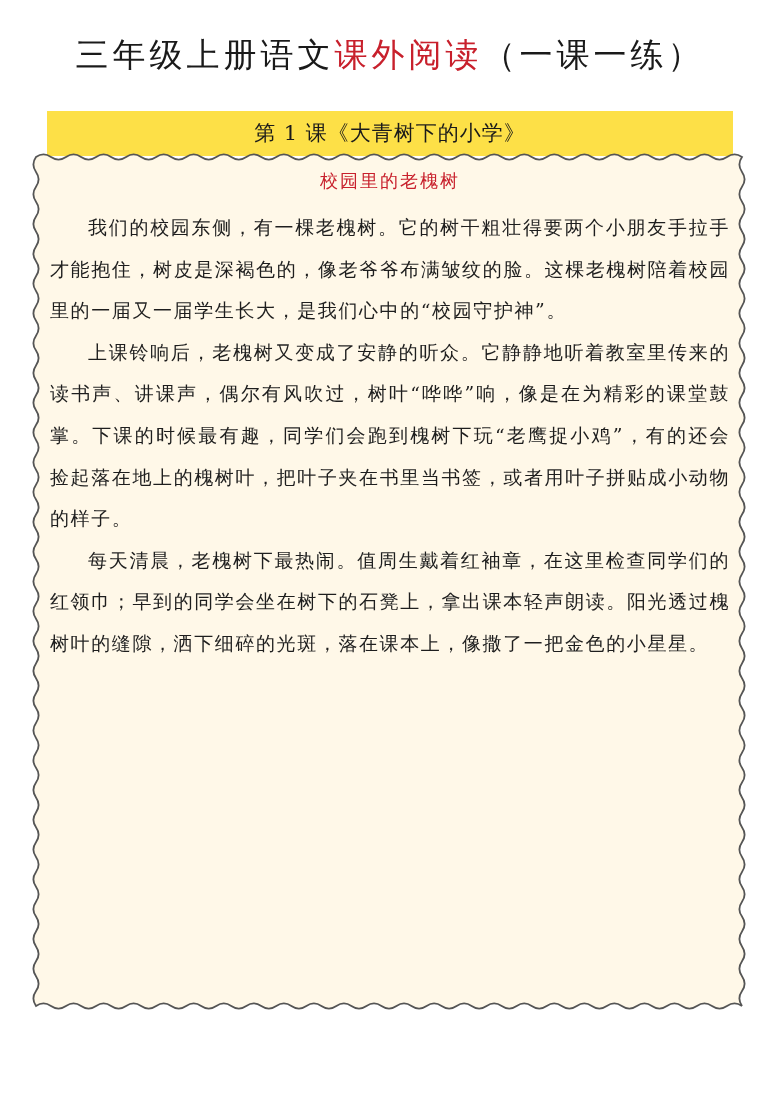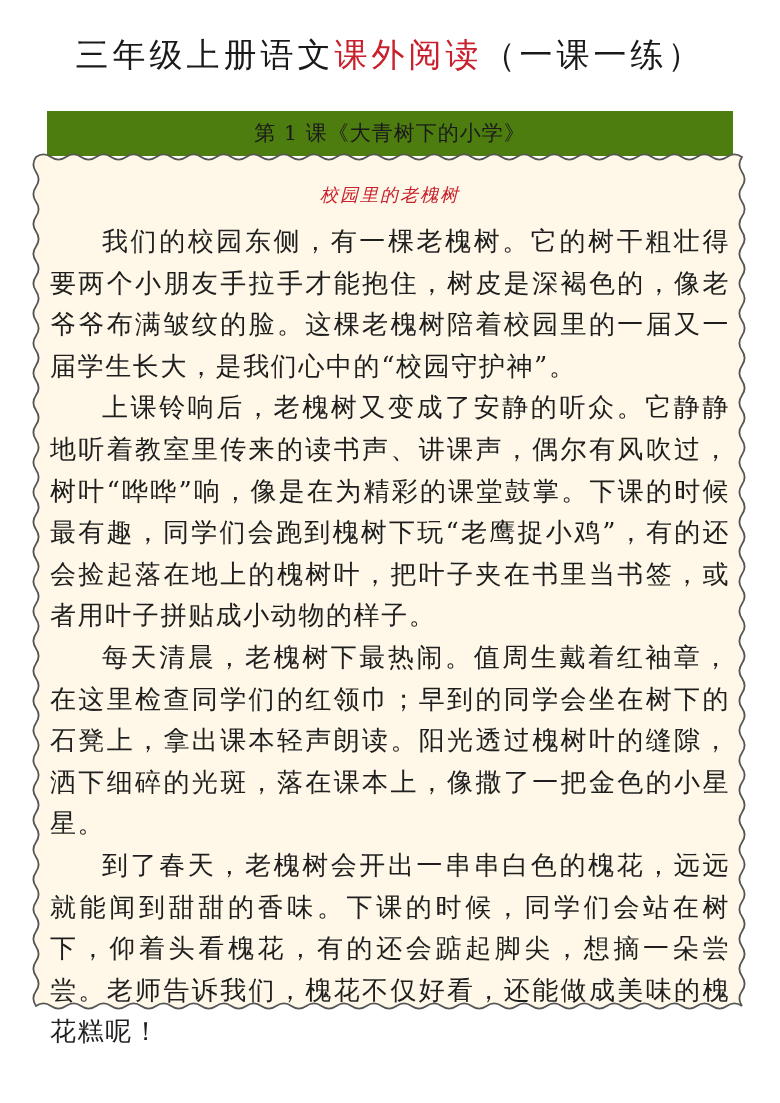--- a/index.html
+++ b/index.html
@@ -9,37 +9,37 @@
     color: #1e1e1e;
   }
   .page-title {
     position: absolute; left: 0; top: 30px; width: 780px;
     text-align: center; font-size: 33px; letter-spacing: 4px;
     color: #1a1a1a; line-height: 50px;
   }
   .page-title .accent { color: #c8202c; }
   .lesson-banner {
     position: absolute; left: 47px; top: 111px; width: 686px; height: 45px;
-    background: #4d7c0f;
+    background: #fde047;
     text-align: center; font-size: 21px; line-height: 45px;
     letter-spacing: 1px; color: #1a1a1a;
   }
   .card {
     position: absolute; left: 32px; top: 153px; width: 714px; height: 857px;
   }
   .card svg.frame { position: absolute; left: 0; top: 0; }
   .card-inner {
     position: absolute; left: 18px; top: 0; width: 680px;
   }
   .passage-title {
-    margin-top: 30px; text-align: center; color: #c8202c;
-    font-size: 18px; letter-spacing: 2px; height: 24px; line-height: 24px; font-style: italic;
+    margin-top: 16px; text-align: center; color: #c8202c;
+    font-size: 18px; letter-spacing: 2px; height: 24px; line-height: 24px;
   }
   .para {
-    margin: 0; font-size: 26px; line-height: 41.6px;
+    margin: 0; font-size: 19px; line-height: 41.6px;
     letter-spacing: 1.6px; text-align: justify; text-indent: 2em;
   }
   .para:first-of-type { margin-top: 14px; }
 </style>
 </head>
 <body>
 
 <div class="page-title">
   <span>三年级上册语文</span><span class="accent">课外阅读</span><span>（一课一练）</span>
 </div>
@@ -48,15 +48,14 @@
 
 <div class="card">
   <svg class="frame" width="714" height="857" viewBox="0 0 714 857">
       <path d="M 4 4 Q 11.5 -1.2 19.0 4.0 Q 26.5 9.2 34.0 4.0 Q 41.6 -1.2 49.1 4.0 Q 56.6 9.2 64.1 4.0 Q 71.6 -1.2 79.1 4.0 Q 86.6 9.2 94.1 4.0 Q 101.6 -1.2 109.1 4.0 Q 116.7 9.2 124.2 4.0 Q 131.7 -1.2 139.2 4.0 Q 146.7 9.2 154.2 4.0 Q 161.7 -1.2 169.2 4.0 Q 176.7 9.2 184.3 4.0 Q 191.8 -1.2 199.3 4.0 Q 206.8 9.2 214.3 4.0 Q 221.8 -1.2 229.3 4.0 Q 236.8 9.2 244.3 4.0 Q 251.9 -1.2 259.4 4.0 Q 266.9 9.2 274.4 4.0 Q 281.9 -1.2 289.4 4.0 Q 296.9 9.2 304.4 4.0 Q 311.9 -1.2 319.4 4.0 Q 327.0 9.2 334.5 4.0 Q 342.0 -1.2 349.5 4.0 Q 357.0 9.2 364.5 4.0 Q 372.0 -1.2 379.5 4.0 Q 387.0 9.2 394.6 4.0 Q 402.1 -1.2 409.6 4.0 Q 417.1 9.2 424.6 4.0 Q 432.1 -1.2 439.6 4.0 Q 447.1 9.2 454.6 4.0 Q 462.1 -1.2 469.7 4.0 Q 477.2 9.2 484.7 4.0 Q 492.2 -1.2 499.7 4.0 Q 507.2 9.2 514.7 4.0 Q 522.2 -1.2 529.7 4.0 Q 537.3 9.2 544.8 4.0 Q 552.3 -1.2 559.8 4.0 Q 567.3 9.2 574.8 4.0 Q 582.3 -1.2 589.8 4.0 Q 597.3 9.2 604.9 4.0 Q 612.4 -1.2 619.9 4.0 Q 627.4 9.2 634.9 4.0 Q 642.4 -1.2 649.9 4.0 Q 657.4 9.2 664.9 4.0 Q 672.4 -1.2 680.0 4.0 Q 687.5 9.2 695.0 4.0 Q 702.5 -1.2 710.0 4.0 Q 704.8 11.4 710.0 18.9 Q 715.2 26.3 710.0 33.8 Q 704.8 41.2 710.0 48.7 Q 715.2 56.1 710.0 63.6 Q 704.8 71.0 710.0 78.5 Q 715.2 85.9 710.0 93.4 Q 704.8 100.8 710.0 108.3 Q 715.2 115.7 710.0 123.2 Q 704.8 130.6 710.0 138.1 Q 715.2 145.5 710.0 152.9 Q 704.8 160.4 710.0 167.8 Q 715.2 175.3 710.0 182.7 Q 704.8 190.2 710.0 197.6 Q 715.2 205.1 710.0 212.5 Q 704.8 220.0 710.0 227.4 Q 715.2 234.9 710.0 242.3 Q 704.8 249.8 710.0 257.2 Q 715.2 264.7 710.0 272.1 Q 704.8 279.6 710.0 287.0 Q 715.2 294.4 710.0 301.9 Q 704.8 309.3 710.0 316.8 Q 715.2 324.2 710.0 331.7 Q 704.8 339.1 710.0 346.6 Q 715.2 354.0 710.0 361.5 Q 704.8 368.9 710.0 376.4 Q 715.2 383.8 710.0 391.3 Q 704.8 398.7 710.0 406.2 Q 715.2 413.6 710.0 421.1 Q 704.8 428.5 710.0 435.9 Q 715.2 443.4 710.0 450.8 Q 704.8 458.3 710.0 465.7 Q 715.2 473.2 710.0 480.6 Q 704.8 488.1 710.0 495.5 Q 715.2 503.0 710.0 510.4 Q 704.8 517.9 710.0 525.3 Q 715.2 532.8 710.0 540.2 Q 704.8 547.7 710.0 555.1 Q 715.2 562.6 710.0 570.0 Q 704.8 577.4 710.0 584.9 Q 715.2 592.3 710.0 599.8 Q 704.8 607.2 710.0 614.7 Q 715.2 622.1 710.0 629.6 Q 704.8 637.0 710.0 644.5 Q 715.2 651.9 710.0 659.4 Q 704.8 666.8 710.0 674.3 Q 715.2 681.7 710.0 689.2 Q 704.8 696.6 710.0 704.1 Q 715.2 711.5 710.0 718.9 Q 704.8 726.4 710.0 733.8 Q 715.2 741.3 710.0 748.7 Q 704.8 756.2 710.0 763.6 Q 715.2 771.1 710.0 778.5 Q 704.8 786.0 710.0 793.4 Q 715.2 800.9 710.0 808.3 Q 704.8 815.8 710.0 823.2 Q 715.2 830.7 710.0 838.1 Q 704.8 845.6 710.0 853.0 Q 702.5 847.8 695.0 853.0 Q 687.5 858.2 680.0 853.0 Q 672.4 847.8 664.9 853.0 Q 657.4 858.2 649.9 853.0 Q 642.4 847.8 634.9 853.0 Q 627.4 858.2 619.9 853.0 Q 612.4 847.8 604.9 853.0 Q 597.3 858.2 589.8 853.0 Q 582.3 847.8 574.8 853.0 Q 567.3 858.2 559.8 853.0 Q 552.3 847.8 544.8 853.0 Q 537.3 858.2 529.7 853.0 Q 522.2 847.8 514.7 853.0 Q 507.2 858.2 499.7 853.0 Q 492.2 847.8 484.7 853.0 Q 477.2 858.2 469.7 853.0 Q 462.1 847.8 454.6 853.0 Q 447.1 858.2 439.6 853.0 Q 432.1 847.8 424.6 853.0 Q 417.1 858.2 409.6 853.0 Q 402.1 847.8 394.6 853.0 Q 387.0 858.2 379.5 853.0 Q 372.0 847.8 364.5 853.0 Q 357.0 858.2 349.5 853.0 Q 342.0 847.8 334.5 853.0 Q 327.0 858.2 319.4 853.0 Q 311.9 847.8 304.4 853.0 Q 296.9 858.2 289.4 853.0 Q 281.9 847.8 274.4 853.0 Q 266.9 858.2 259.4 853.0 Q 251.9 847.8 244.3 853.0 Q 236.8 858.2 229.3 853.0 Q 221.8 847.8 214.3 853.0 Q 206.8 858.2 199.3 853.0 Q 191.8 847.8 184.3 853.0 Q 176.7 858.2 169.2 853.0 Q 161.7 847.8 154.2 853.0 Q 146.7 858.2 139.2 853.0 Q 131.7 847.8 124.2 853.0 Q 116.7 858.2 109.1 853.0 Q 101.6 847.8 94.1 853.0 Q 86.6 858.2 79.1 853.0 Q 71.6 847.8 64.1 853.0 Q 56.6 858.2 49.1 853.0 Q 41.6 847.8 34.0 853.0 Q 26.5 858.2 19.0 853.0 Q 11.5 847.8 4.0 853.0 Q -1.2 845.6 4.0 838.1 Q 9.2 830.7 4.0 823.2 Q -1.2 815.8 4.0 808.3 Q 9.2 800.9 4.0 793.4 Q -1.2 786.0 4.0 778.5 Q 9.2 771.1 4.0 763.6 Q -1.2 756.2 4.0 748.7 Q 9.2 741.3 4.0 733.8 Q -1.2 726.4 4.0 718.9 Q 9.2 711.5 4.0 704.1 Q -1.2 696.6 4.0 689.2 Q 9.2 681.7 4.0 674.3 Q -1.2 666.8 4.0 659.4 Q 9.2 651.9 4.0 644.5 Q -1.2 637.0 4.0 629.6 Q 9.2 622.1 4.0 614.7 Q -1.2 607.2 4.0 599.8 Q 9.2 592.3 4.0 584.9 Q -1.2 577.4 4.0 570.0 Q 9.2 562.6 4.0 555.1 Q -1.2 547.7 4.0 540.2 Q 9.2 532.8 4.0 525.3 Q -1.2 517.9 4.0 510.4 Q 9.2 503.0 4.0 495.5 Q -1.2 488.1 4.0 480.6 Q 9.2 473.2 4.0 465.7 Q -1.2 458.3 4.0 450.8 Q 9.2 443.4 4.0 435.9 Q -1.2 428.5 4.0 421.1 Q 9.2 413.6 4.0 406.2 Q -1.2 398.7 4.0 391.3 Q 9.2 383.8 4.0 376.4 Q -1.2 368.9 4.0 361.5 Q 9.2 354.0 4.0 346.6 Q -1.2 339.1 4.0 331.7 Q 9.2 324.2 4.0 316.8 Q -1.2 309.3 4.0 301.9 Q 9.2 294.4 4.0 287.0 Q -1.2 279.6 4.0 272.1 Q 9.2 264.7 4.0 257.2 Q -1.2 249.8 4.0 242.3 Q 9.2 234.9 4.0 227.4 Q -1.2 220.0 4.0 212.5 Q 9.2 205.1 4.0 197.6 Q -1.2 190.2 4.0 182.7 Q 9.2 175.3 4.0 167.8 Q -1.2 160.4 4.0 152.9 Q 9.2 145.5 4.0 138.1 Q -1.2 130.6 4.0 123.2 Q 9.2 115.7 4.0 108.3 Q -1.2 100.8 4.0 93.4 Q 9.2 85.9 4.0 78.5 Q -1.2 71.0 4.0 63.6 Q 9.2 56.1 4.0 48.7 Q -1.2 41.2 4.0 33.8 Q 9.2 26.3 4.0 18.9 Q -1.2 11.4 4.0 4.0 Z" fill="#fff8e8" stroke="#555555" stroke-width="1.8"></path>
     </svg>
   <div class="card-inner">
     <div class="passage-title">校园里的老槐树</div>
     <p class="para">我们的校园东侧，有一棵老槐树。它的树干粗壮得要两个小朋友手拉手才能抱住，树皮是深褐色的，像老爷爷布满皱纹的脸。这棵老槐树陪着校园里的一届又一届学生长大，是我们心中的“校园守护神”。</p>
     <p class="para">上课铃响后，老槐树又变成了安静的听众。它静静地听着教室里传来的读书声、讲课声，偶尔有风吹过，树叶“哗哗”响，像是在为精彩的课堂鼓掌。下课的时候最有趣，同学们会跑到槐树下玩“老鹰捉小鸡”，有的还会捡起落在地上的槐树叶，把叶子夹在书里当书签，或者用叶子拼贴成小动物的样子。</p>
     <p class="para">每天清晨，老槐树下最热闹。值周生戴着红袖章，在这里检查同学们的红领巾；早到的同学会坐在树下的石凳上，拿出课本轻声朗读。阳光透过槐树叶的缝隙，洒下细碎的光斑，落在课本上，像撒了一把金色的小星星。</p>
-    <p class="para">到了春天，老槐树会开出一串串白色的槐花，远远就能闻到甜甜的香味。下课的时候，同学们会站在树下，仰着头看槐花，有的还会踮起脚尖，想摘一朵尝尝。老师告诉我们，槐花不仅好看，还能做成美味的槐花糕呢！</p>
   </div>
 </div>
 
 </body></html>

